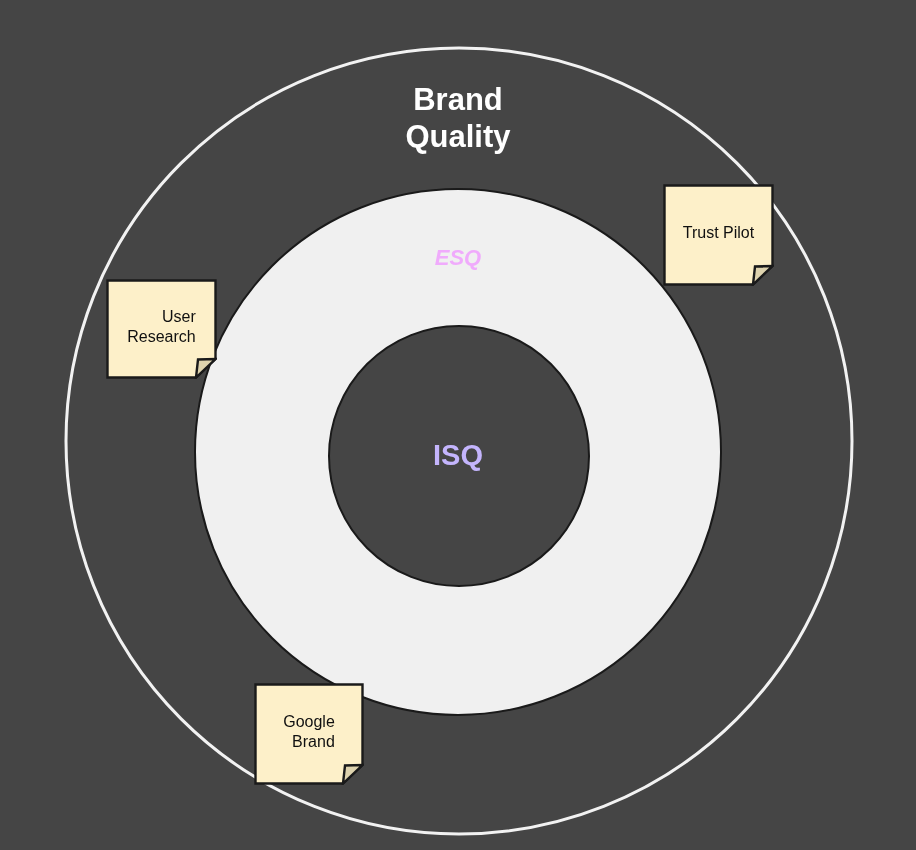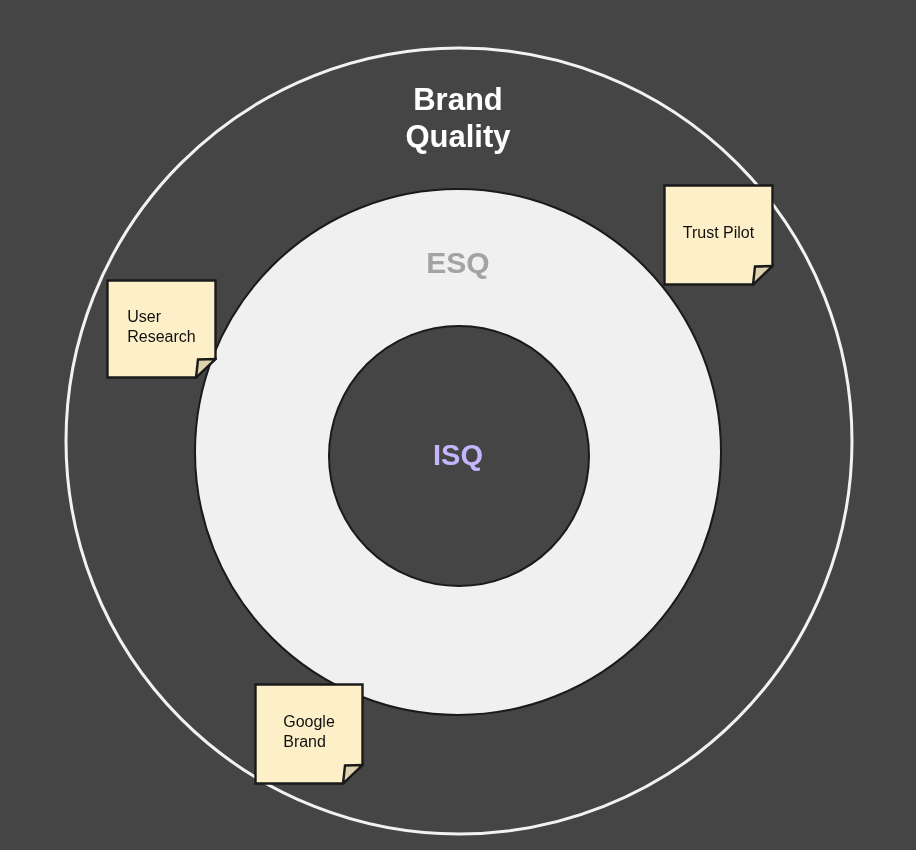--- a/index.html
+++ b/index.html
@@ -35,43 +35,44 @@
     left: 308px;
     top: 82px;
     width: 300px;
     font-size: 31px;
     color: #ffffff;
   }
   #label-esq {
     left: 358px;
     top: 245px;
     width: 200px;
-    font-size: 30px;
-    color: #a3a3a3;
+    font-size: 22px;
+    color: #f0abfc;
+    font-style: italic;
   }
   #label-isq {
     left: 358px;
     top: 438px;
     width: 200px;
     font-size: 29px;
     color: #c4b5fd;
   }
   .sticky-note {
     position: absolute;
   }
   .sticky-note .note-text {
     position: absolute;
     left: 0;
     top: 0;
     width: 100%;
     height: 100%;
     display: flex;
     align-items: center;
     justify-content: center;
-    text-align: left;
+    text-align: right;
     font-size: 16px;
     line-height: 1.28;
     color: #101010;
     white-space: pre-line;
     padding-bottom: 4px;
     box-sizing: border-box;
     user-select: none;
   }
   #note-user-research { left: 106px; top: 279px; width: 111px; height: 100px; }
   #note-trust-pilot   { left: 663px; top: 184px; width: 111px; height: 102px; }

